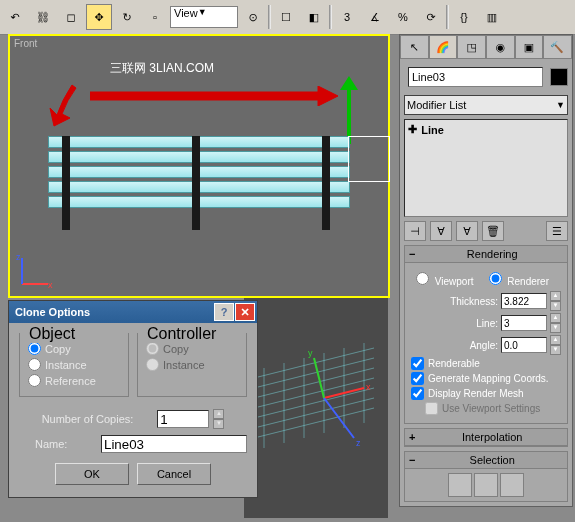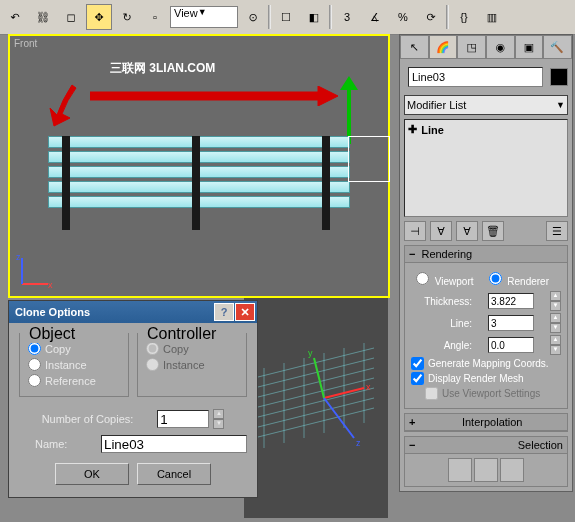--- a/index.html
+++ b/index.html
@@ -3,21 +3,21 @@
 <meta charset="utf-8">
 <style>
 body{margin:0;font-family:Tahoma,Arial,sans-serif;font-size:11px;background:#8a8a8a;overflow:hidden;width:575px;height:522px;position:relative}
 .toolbar{height:30px;background:#d4d0c8;border-bottom:1px solid #808080;display:flex;align-items:center;padding:2px;gap:2px}
 .tb-btn{width:24px;height:24px;border:1px solid #d4d0c8;display:flex;align-items:center;justify-content:center;cursor:pointer}
 .tb-btn.on{background:#ffe680;border:1px solid #808080}
 .tb-dd{height:20px;font-size:11px;width:60px;background:#fff;border:1px solid #808080;padding:0 3px;display:flex;align-items:flex-start}
 .tb-sep{width:3px;height:24px;background:linear-gradient(to right,#808080,#fff)}
 .viewport{position:absolute;top:34px;left:8px;width:378px;height:260px;background:#6a6a6a;border:2px solid #ffff00}
 .vp-label{position:absolute;top:2px;left:4px;color:#c0c0c0;font-size:10px}
-.watermark{position:absolute;top:24px;left:100px;color:#fff;font-size:12px;font-weight:bold}
+.watermark{position:absolute;top:24px;left:100px;color:#fff;font-size:12px;font-weight:normal}
 .arrow-red{position:absolute;stroke:#d40000;fill:#d40000}
 .axis{position:absolute}
 .bench-slat{position:absolute;height:10px;background:linear-gradient(to bottom,#d0f4f7,#9ce4ea);border:1px solid #4a9aa0}
 .bench-leg{position:absolute;width:8px;background:#1a1a1a}
 .viewport2{position:absolute;top:298px;left:244px;width:144px;height:220px;background:#4a4a4a}
 .clone-dlg{position:absolute;top:300px;left:8px;width:248px;background:#d4d0c8;border:1px solid #404040;z-index:10}
 .clone-title{height:22px;background:linear-gradient(to bottom,#3a6ea5,#2a5e95);color:#fff;font-weight:bold;display:flex;align-items:center;justify-content:space-between;padding:0 2px 0 6px}
 .title-btns{display:flex;gap:1px}
 .title-btn{width:18px;height:16px;display:flex;align-items:center;justify-content:center;font-weight:bold}
 .title-help{background:#d4d0c8;border:1px solid #fff;color:#4a6a9a}
@@ -48,21 +48,21 @@
 .mod-dd{margin:4px;height:18px;background:#e8e8e8;border:1px solid #404040;display:flex;align-items:center;justify-content:space-between;padding:0 2px;cursor:pointer}
 .mod-stack{margin:4px;height:90px;background:#e0e0e0;border:1px inset #808080;padding:3px}
 .mod-item{display:flex;align-items:center;gap:4px;font-weight:bold}
 .mod-btns{display:flex;gap:6px;margin:4px;justify-content:space-between;align-items:center}
 .mod-btn{width:20px;height:18px;border:1px solid #808080;background:#c0c0c0;display:flex;align-items:center;justify-content:center;cursor:pointer}
 .rollout{margin:4px;border:1px solid #808080;background:#a8a8a8}
 .rollout-hdr{height:16px;background:#a0a0a0;border-bottom:1px solid #808080;display:flex;align-items:center;padding:0 4px;cursor:pointer}
 .rollout-hdr .pm{font-weight:bold;margin-right:6px}
 .rollout-body{padding:6px}
 .r-radio{display:flex;gap:10px;margin-bottom:4px;color:#fff;font-size:10px}
-.r-field{display:flex;align-items:center;justify-content:flex-end;gap:16px;margin:2px 0;color:#fff;font-size:10px}
+.r-field{display:flex;align-items:center;justify-content:flex-end;gap:3px;margin:2px 0;color:#fff;font-size:10px}
 .r-input{width:40px;height:14px;background:#fff;border:1px inset #808080;font-size:10px;padding:0 2px}
 .r-check{display:flex;align-items:center;gap:4px;margin:2px 0;color:#fff;font-size:10px}
 .r-check input{margin:0}
 .r-check.dis{color:#707070}
 .sub-sel{display:flex;gap:2px;justify-content:center;padding:4px 0}
 .sub-btn{width:22px;height:22px;border:1px solid #808080;background:#c0c0c0}
 .dd-arrow{font-size:9px}
 </style>
 </head>
 <body>
@@ -249,21 +249,21 @@
       <div class="mod-btn">∀</div>
       <div class="mod-btn">∀</div>
       <div class="mod-btn">🗑</div>
     </div>
     <div class="mod-btn">☰</div>
   </div>
 
   <div class="rollout">
     <div class="rollout-hdr">
         <span class="pm">−</span>
-        <span style="flex:1;text-align:left">Rendering</span>
+        <span style="flex:1;text-align:center">Rendering</span>
       </div>
     <div class="rollout-body">
       <div class="r-radio">
         <label><input type="radio" style=""> <span>Viewport</span></label>
         <label><input type="radio" checked="" style=""> <span>Renderer</span></label>
       </div>
       <div class="r-field">
           <span>Thickness:</span>
           <input class="r-input" value="3.822" style="">
           <span class="spin">
@@ -282,20 +282,24 @@
       <div class="r-field">
           <span>Angle:</span>
           <input class="r-input" value="0.0" style="">
           <span class="spin">
             <div>▲</div>
             <div>▼</div>
           </span>
         </div>
       <div class="r-check">
           <input type="checkbox" checked="" style="">
+          <span>Renderable</span>
+        </div>
+      <div class="r-check">
+          <input type="checkbox" checked="" style="">
           <span>Generate Mapping Coords.</span>
         </div>
       <div class="r-check">
           <input type="checkbox" checked="" style="">
           <span>Display Render Mesh</span>
         </div>
       <div class="r-check dis" style="padding-left:14px">
           <input type="checkbox" disabled="" style="">
           <span>Use Viewport Settings</span>
         </div>
@@ -303,21 +307,21 @@
   </div>
   <div class="rollout">
     <div class="rollout-hdr">
         <span class="pm">+</span>
         <span style="flex:1;text-align:center">Interpolation</span>
       </div>
   </div>
   <div class="rollout">
     <div class="rollout-hdr">
         <span class="pm">−</span>
-        <span style="flex:1;text-align:right">Selection</span>
+        <span style="flex:1;text-align:center">Selection</span>
       </div>
     <div class="sub-sel">
       <div class="sub-btn"></div>
       <div class="sub-btn"></div>
       <div class="sub-btn"></div>
     </div>
   </div>
 </div>
 
 </body></html>

